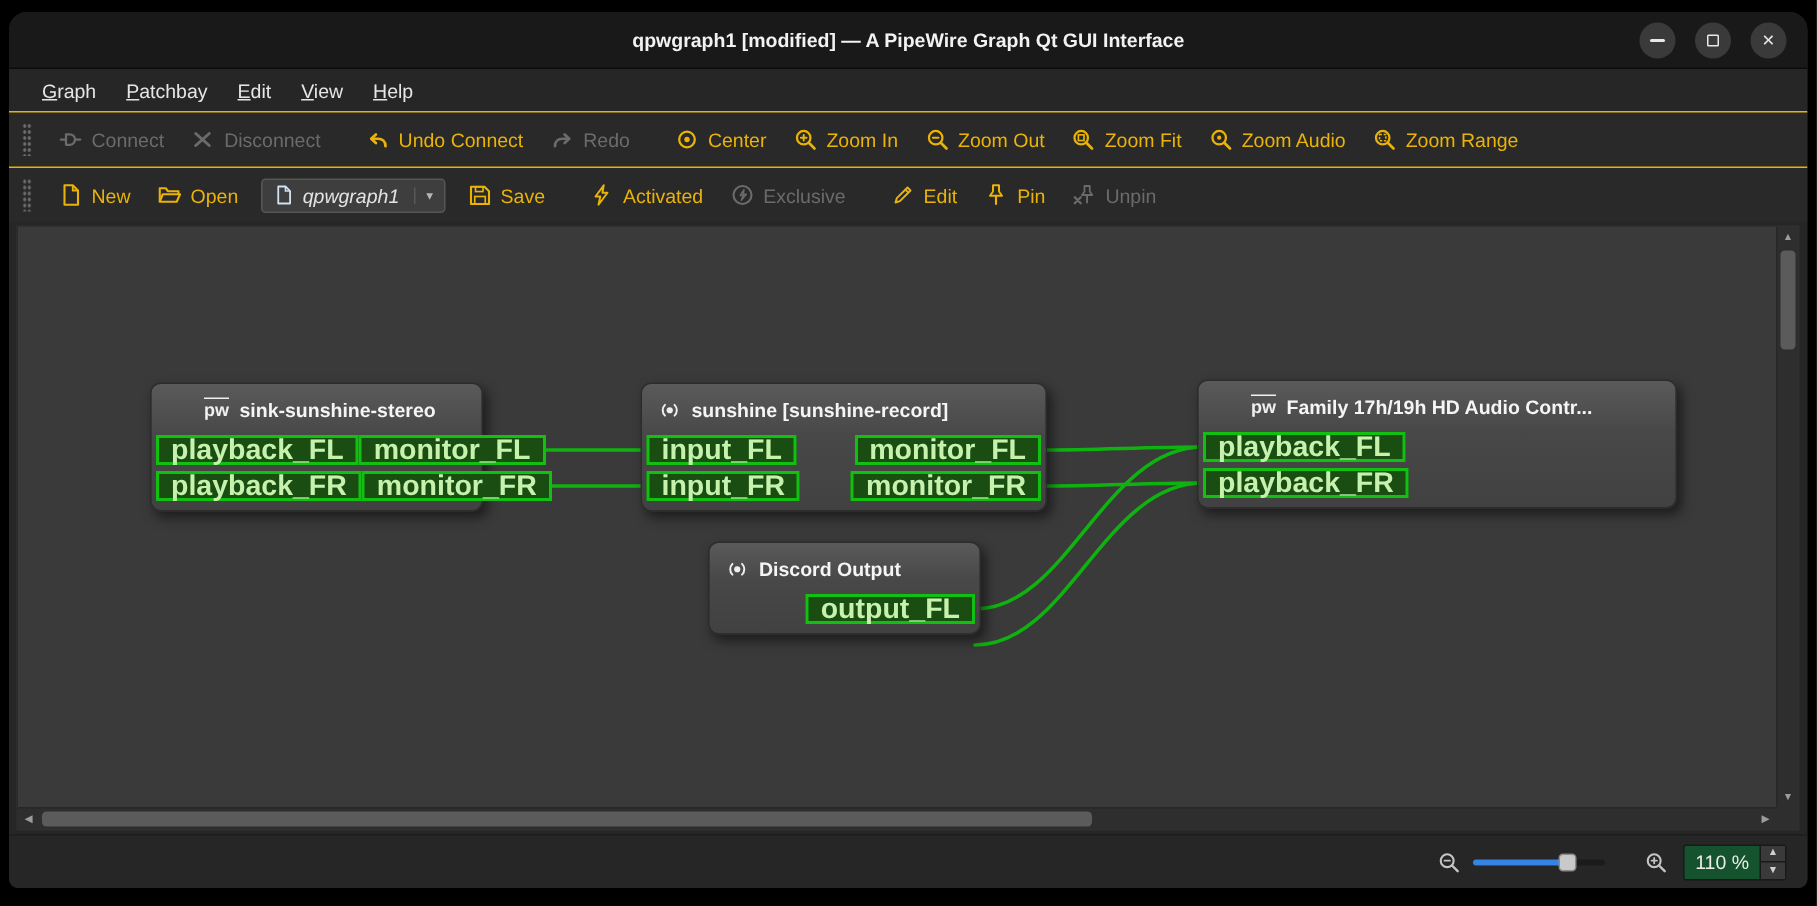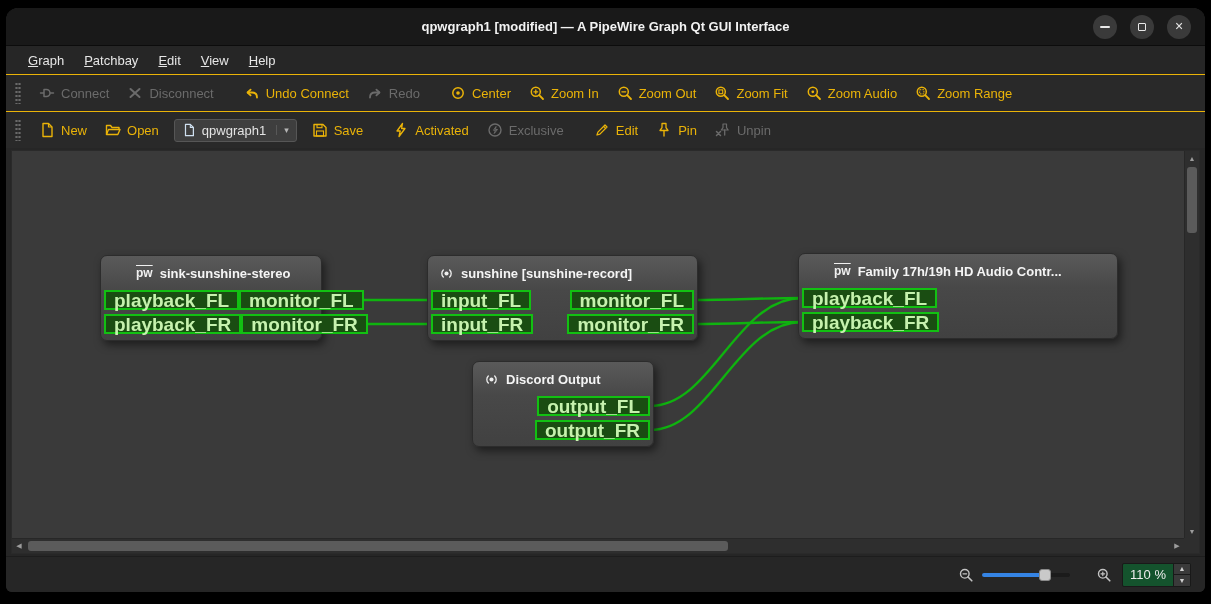--- a/index.html
+++ b/index.html
@@ -51,21 +51,21 @@
     display:flex; align-items:center; gap:6px; padding:5px 9px; border-radius:3px;
     color:#eab308; font-size:13px; white-space:nowrap;
   }
   .tb-btn.disabled { color:#6b6b6b; }
   .tb-icon { display:flex; align-items:center; }
   .tb-icon svg { display:block; }
   .sep { width:12px; }
   .combo {
     display:flex; align-items:center; gap:6px; margin:0 6px; padding:3px 7px;
     background:#3e3e3e; border:1px solid #565656; border-radius:3px;
-    color:#e3e3e3; font-size:13px;
+    color:#e3e3e3; font-size:13px;font-style:italic;
   }
   .combo-arrow { border-left:1px solid #585858; padding-left:7px; margin-left:4px; color:#b5b5b5; font-size:9px; }
   
   .canvas-area {
     flex:1; margin:2px 5px; position:relative; background:#3a3a3a;
     border:1px solid #2a2a2a; overflow:hidden;
   }
   .graph { position:absolute; left:0; top:0; right:15px; bottom:15px; overflow:hidden; }
   .wires { position:absolute; left:0; top:0; width:100%; height:100%; }
   .wires path { stroke:#0fb30f; stroke-width:2.4; fill:none; stroke-linecap:round; }
@@ -426,23 +426,20 @@
             <svg width="15" height="15" viewBox="0 0 16 16">
                 <circle cx="8" cy="8" r="2.2" fill="#efefef"></circle>
                 <path d="M4.6 4.2a5.3 5.3 0 0 0 0 7.6M11.4 4.2a5.3 5.3 0 0 1 0 7.6" stroke="#efefef" stroke-width="1.4" fill="none" stroke-linecap="round"></path>
               </svg>
           </span>
           <span class="node-title">Discord Output</span>
         </div>
         <div class="port-row out-only">
           <span class="port">output_FL</span>
         </div>
-        <div class="port-row out-only">
-          <span class="port">output_FR</span>
-        </div>
       </div>
     </div>
 
     <div class="vscroll">
       <div class="sarrow up">▲</div>
       <div class="vthumb"></div>
       <div class="sarrow down">▼</div>
     </div>
     <div class="hscroll">
       <div class="sarrow left">◀</div>

